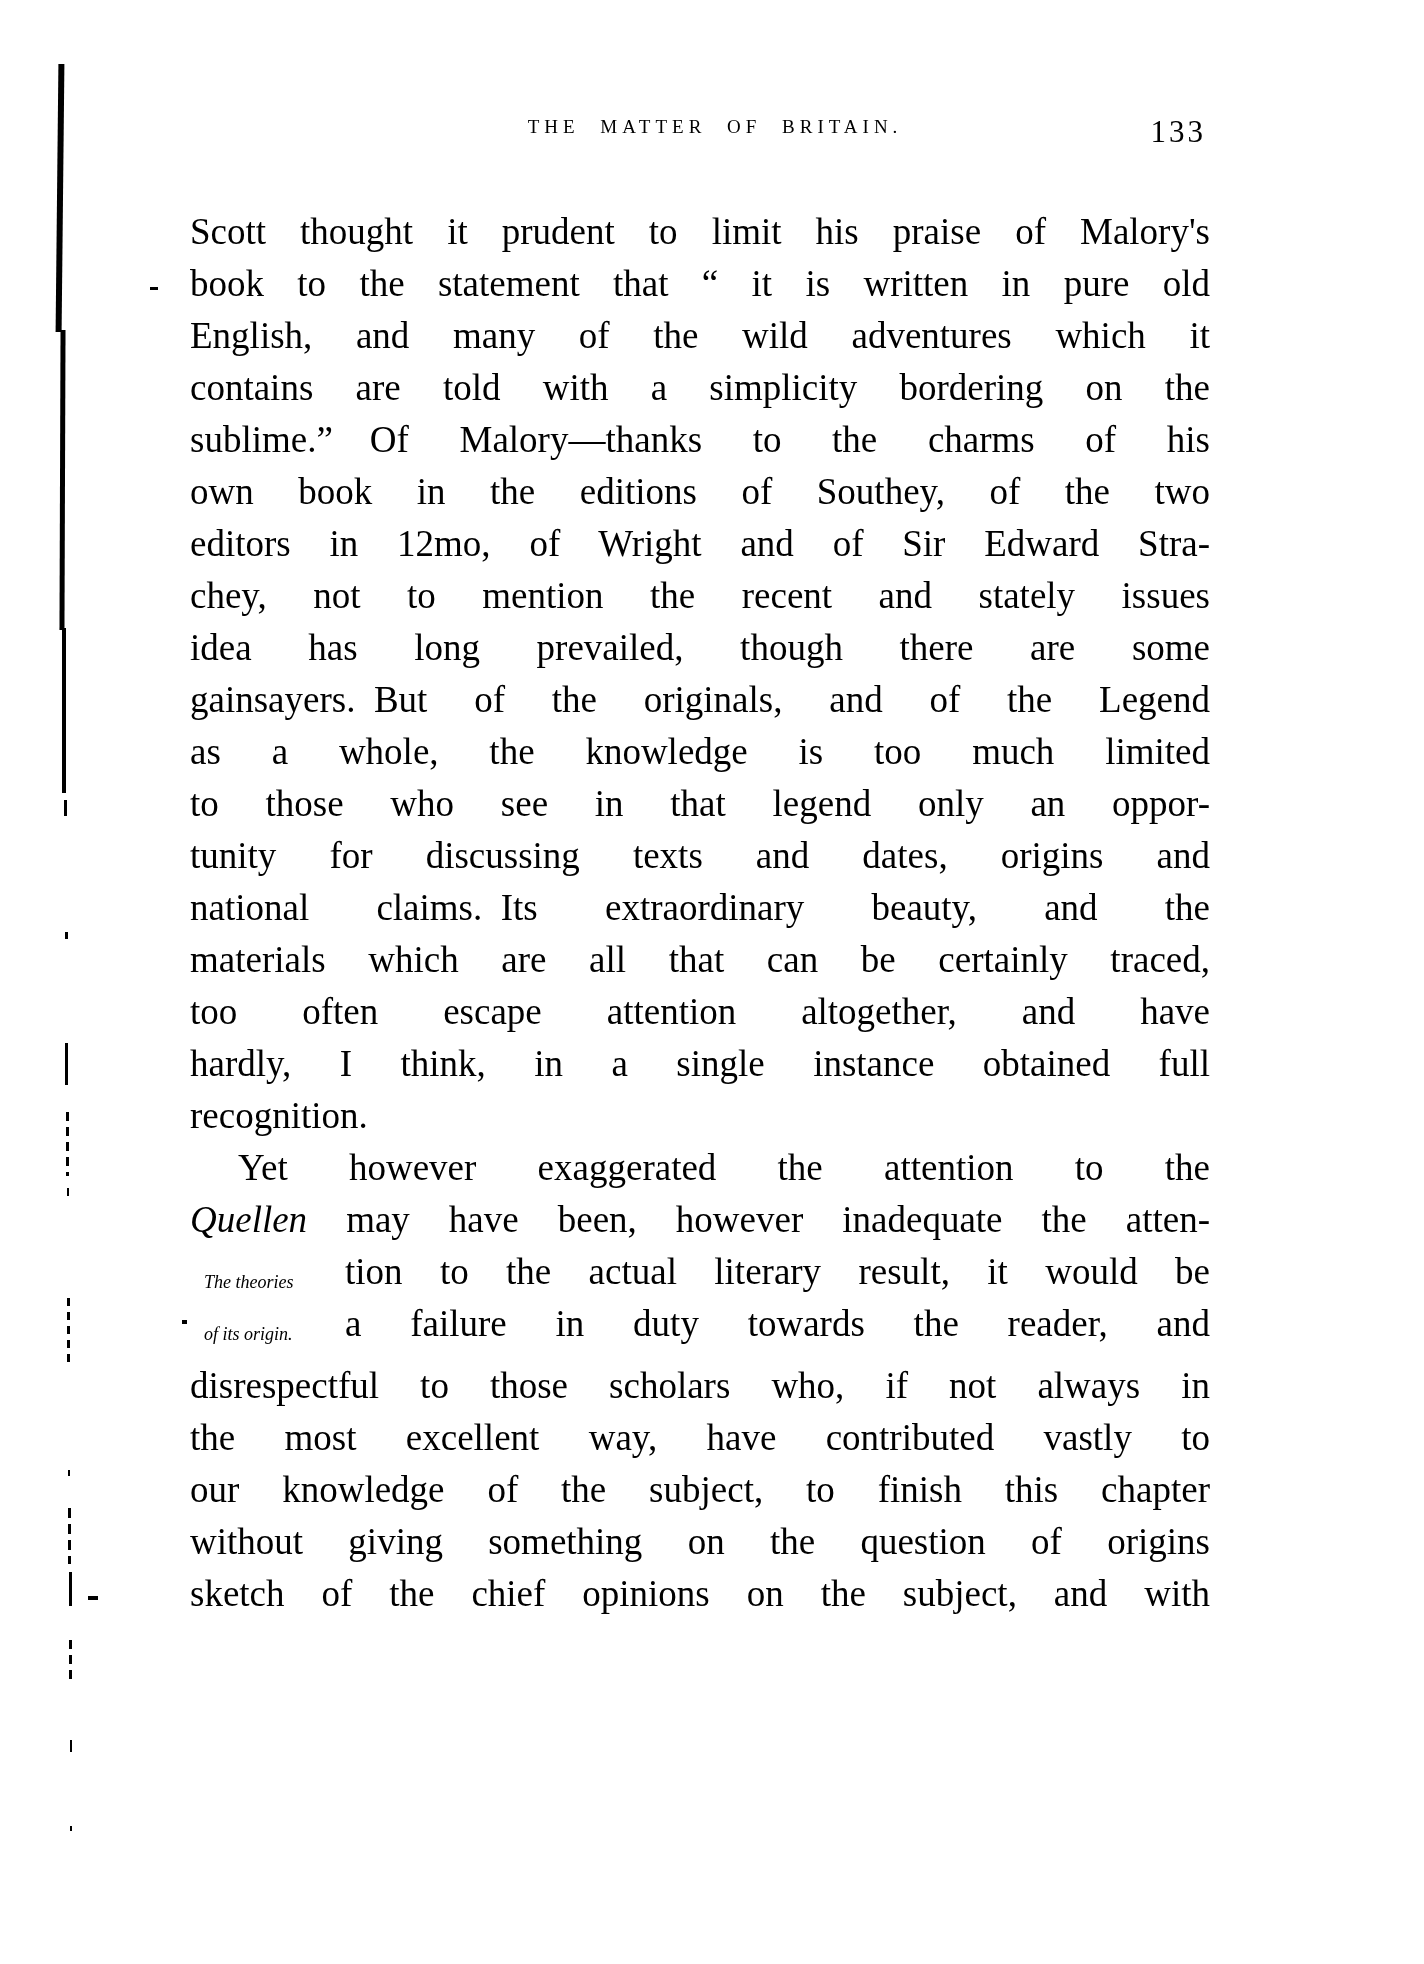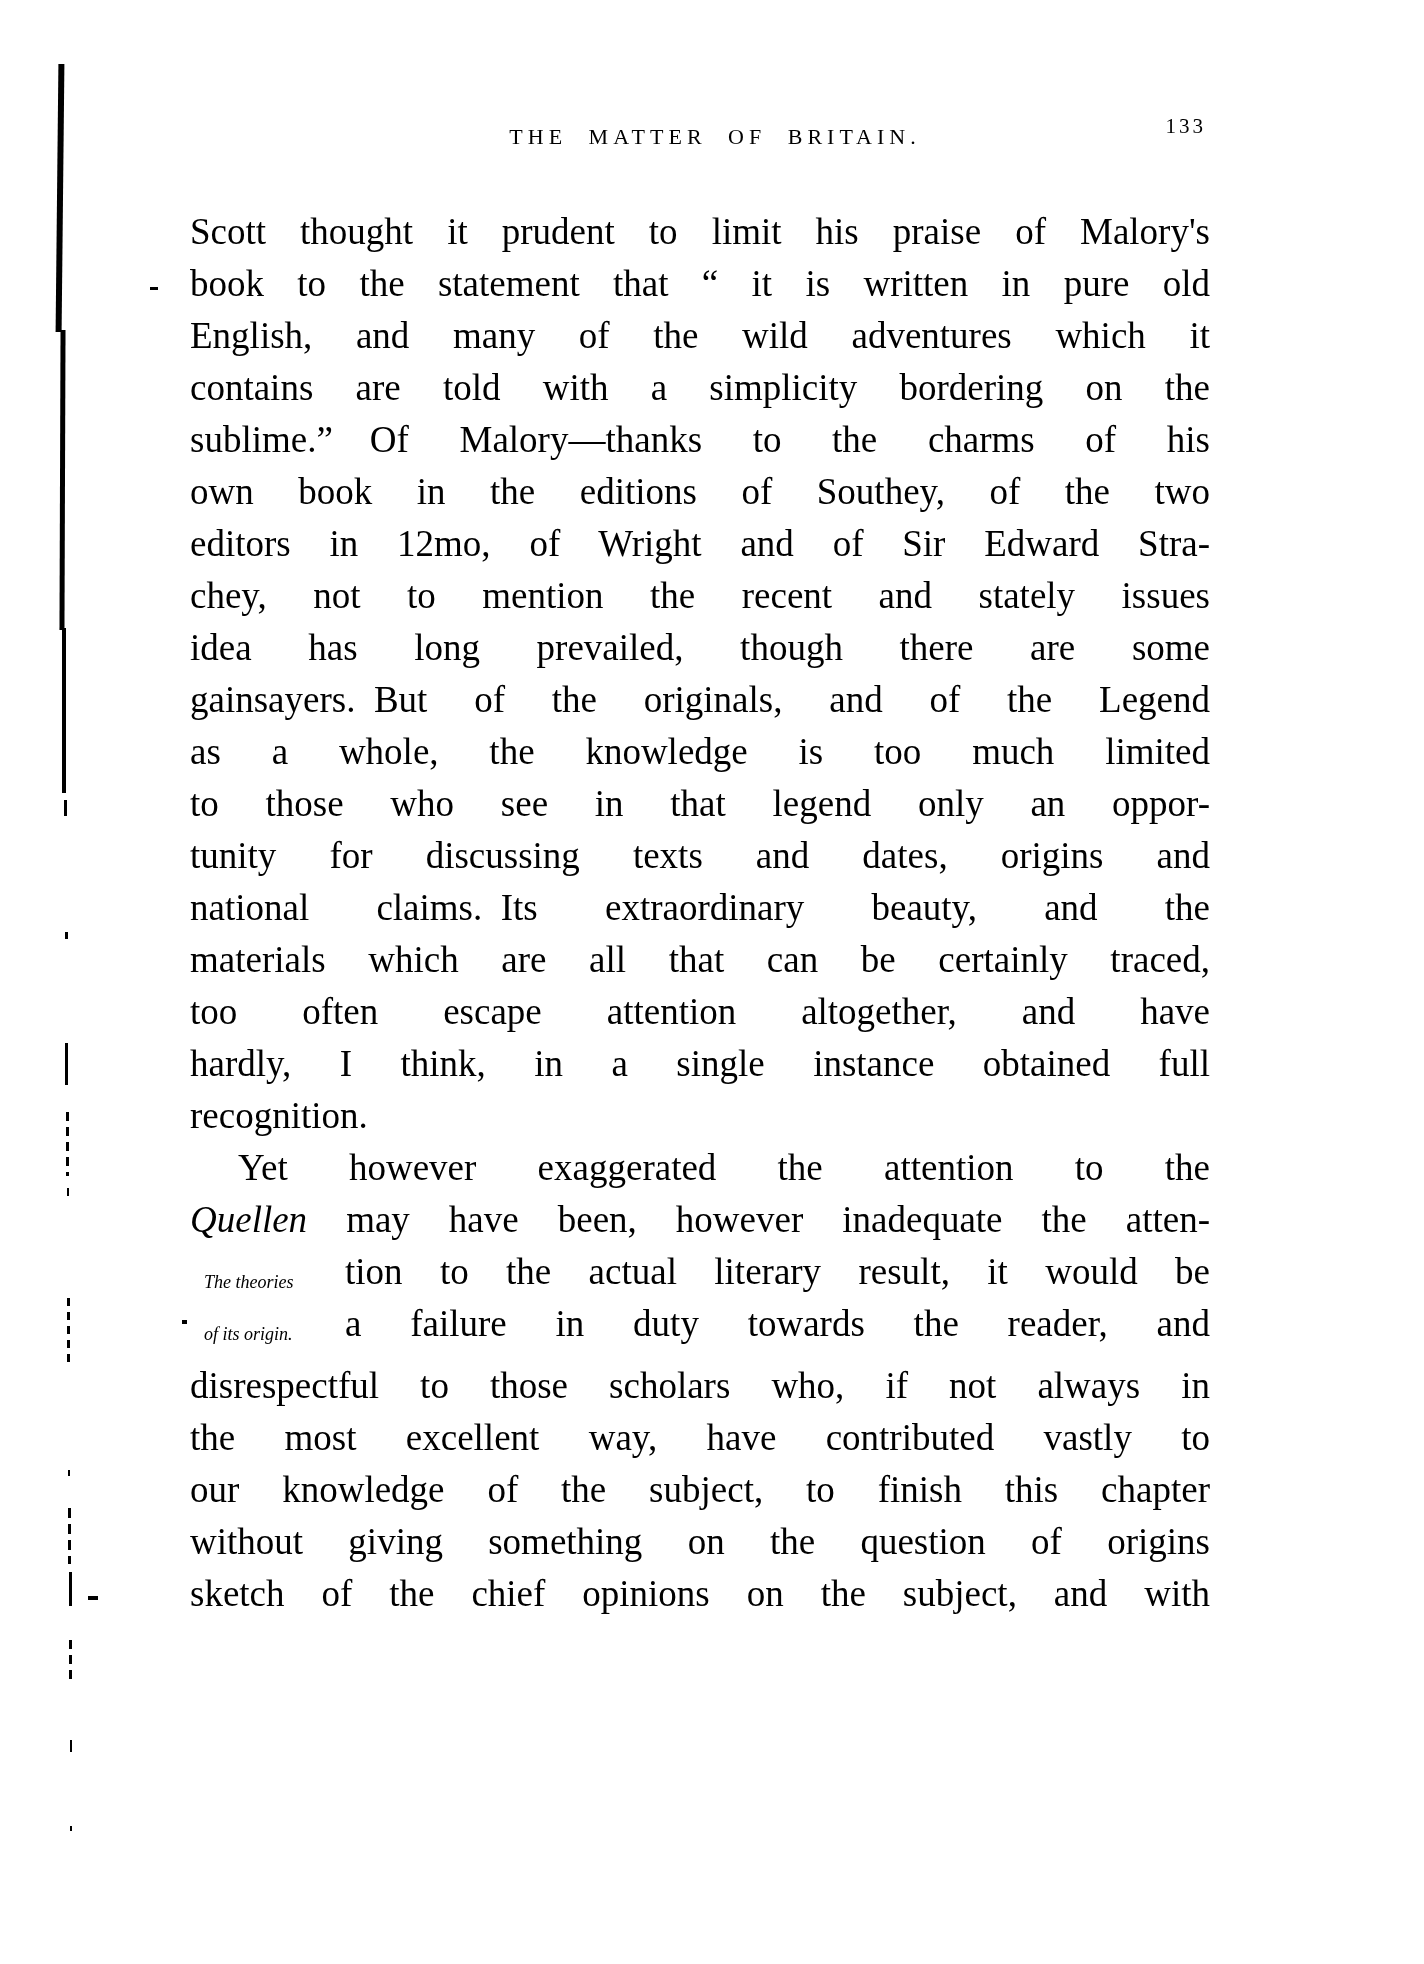--- a/index.html
+++ b/index.html
@@ -25,31 +25,30 @@
   .header {
     position: absolute;
     left: 190px;
     top: 116px;
     width: 1020px;
     height: 40px;
   }
   .running-title {
     display: block;
     text-align: center;
-    font-size: 22px;
+    font-size: 19px;
     letter-spacing: 5px;
     word-spacing: 11px;
     padding-left: 30px; 
-    margin-top: 8px;
   }
   .pagenum {
     position: absolute;
     right: 4px;
     top: -2px;
-    font-size: 21px;
+    font-size: 31px;
     letter-spacing: 3px;
   }
 
   
   .textblock {
     position: absolute;
     left: 190px;
     top: 206px;
     width: 1020px;
   }

